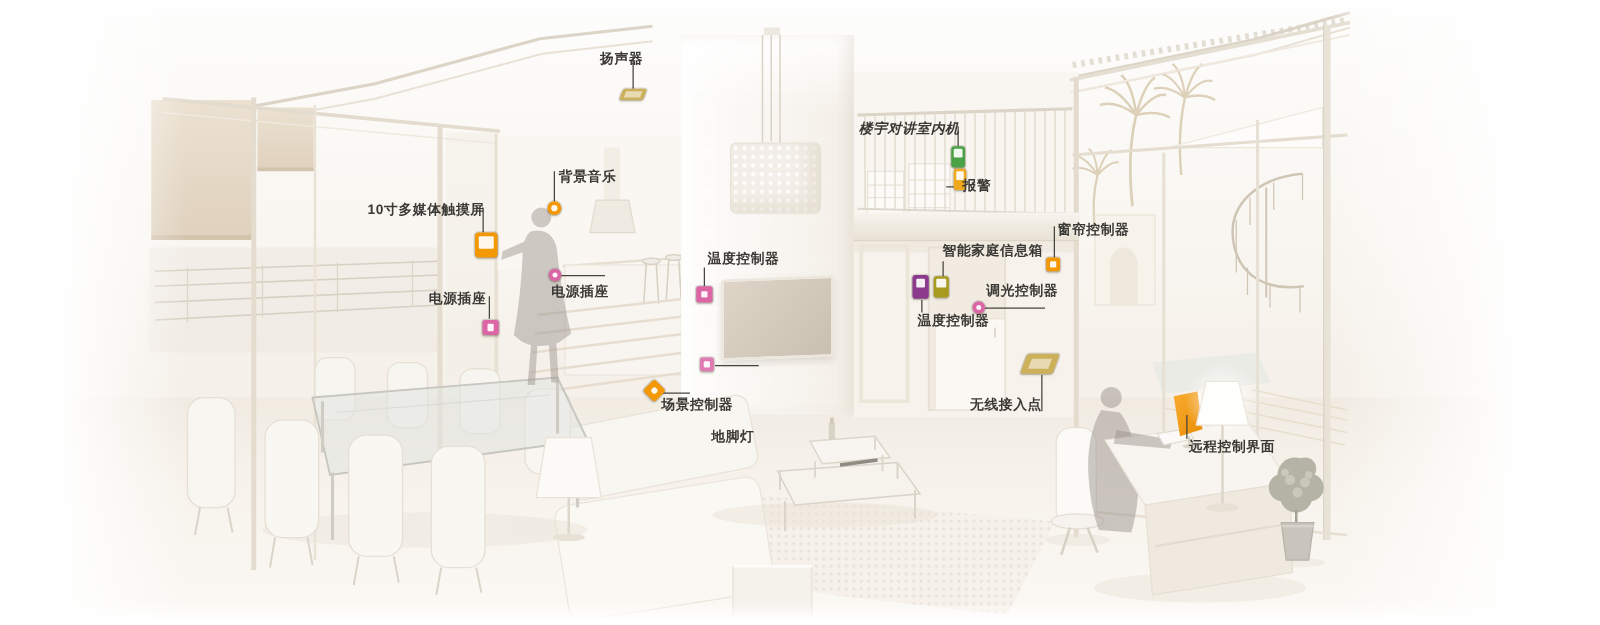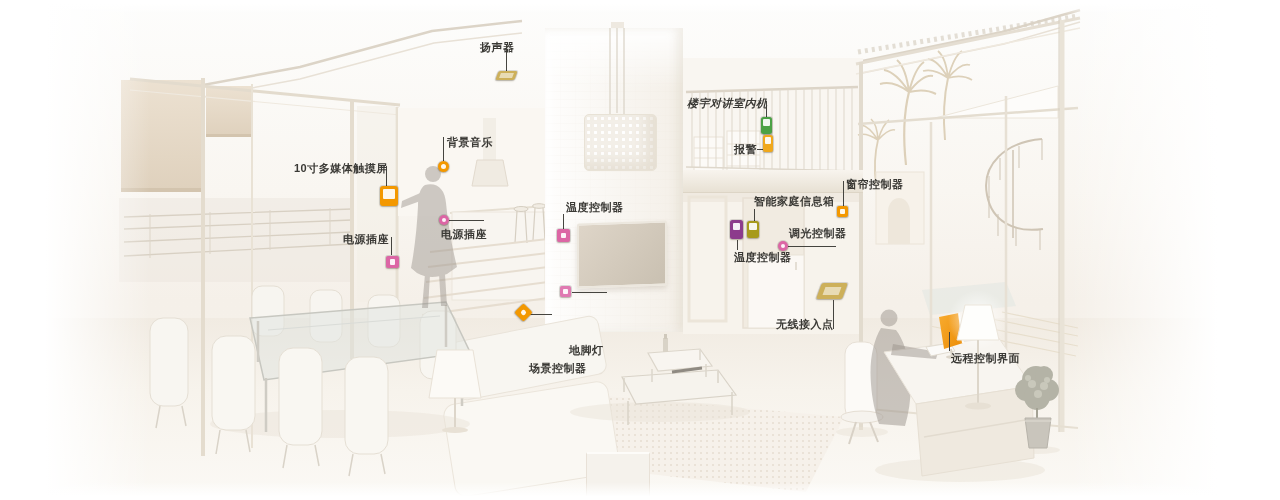--- a/index.html
+++ b/index.html
@@ -339,35 +339,35 @@
         <div class="annot-icon shape-square" style="left: 560px; top: 286px; width: 11px; height: 11px; background: rgb(224, 122, 178);">
           <div class="icon-inner"></div>
         </div>
         <div class="annot-label" style="left: 569px; top: 297px; margin-top: 47px;">地脚灯</div>
       </div>
       <div>
         <div class="annot-line" style="left: 529px; top: 314px; width: 23px; height: 1.2px;"></div>
         <div class="annot-icon shape-diamond" style="left: 517px; top: 306px; width: 13px; height: 13px; background: rgb(243, 152, 0);">
           <div class="icon-inner"></div>
         </div>
-        <div class="annot-label" style="left: 529px; top: 318px; margin-top: 44px;">场景控制器</div>
+        <div class="annot-label" style="left: 529px; top: 318px;">场景控制器</div>
       </div>
       <div>
         <div class="annot-line" style="left: 766px; top: 101px; width: 1.2px; height: 16px;"></div>
         <div class="annot-icon shape-vrect" style="left: 761px; top: 117px; width: 11px; height: 17px; background: rgb(75, 161, 69);">
           <div class="icon-inner"></div>
         </div>
         <div class="annot-label" style="left: 687px; top: 97px; font-style: italic;">楼宇对讲室内机</div>
       </div>
       <div>
         <div class="annot-line" style="left: 757px; top: 149px; width: 6px; height: 1.2px;"></div>
         <div class="annot-icon shape-vrect" style="left: 763px; top: 135px; width: 10px; height: 17px; background: rgb(240, 168, 28);">
           <div class="icon-inner"></div>
         </div>
-        <div class="annot-label" style="left: 734px; top: 143px;">报警</div>
+        <div class="annot-label" style="left: 734px; top: 143px; padding-left: 36px;">报警</div>
       </div>
       <div>
         <div class="annot-line" style="left: 843px; top: 181px; width: 1.2px; height: 25px;"></div>
         <div class="annot-icon shape-square" style="left: 837px; top: 206px; width: 11px; height: 11px; background: rgb(243, 152, 0);">
           <div class="icon-inner"></div>
         </div>
         <div class="annot-label" style="left: 846px; top: 178px;">窗帘控制器</div>
       </div>
       <div>
         <div class="annot-line" style="left: 754px; top: 209px; width: 1.2px; height: 12px;"></div>

